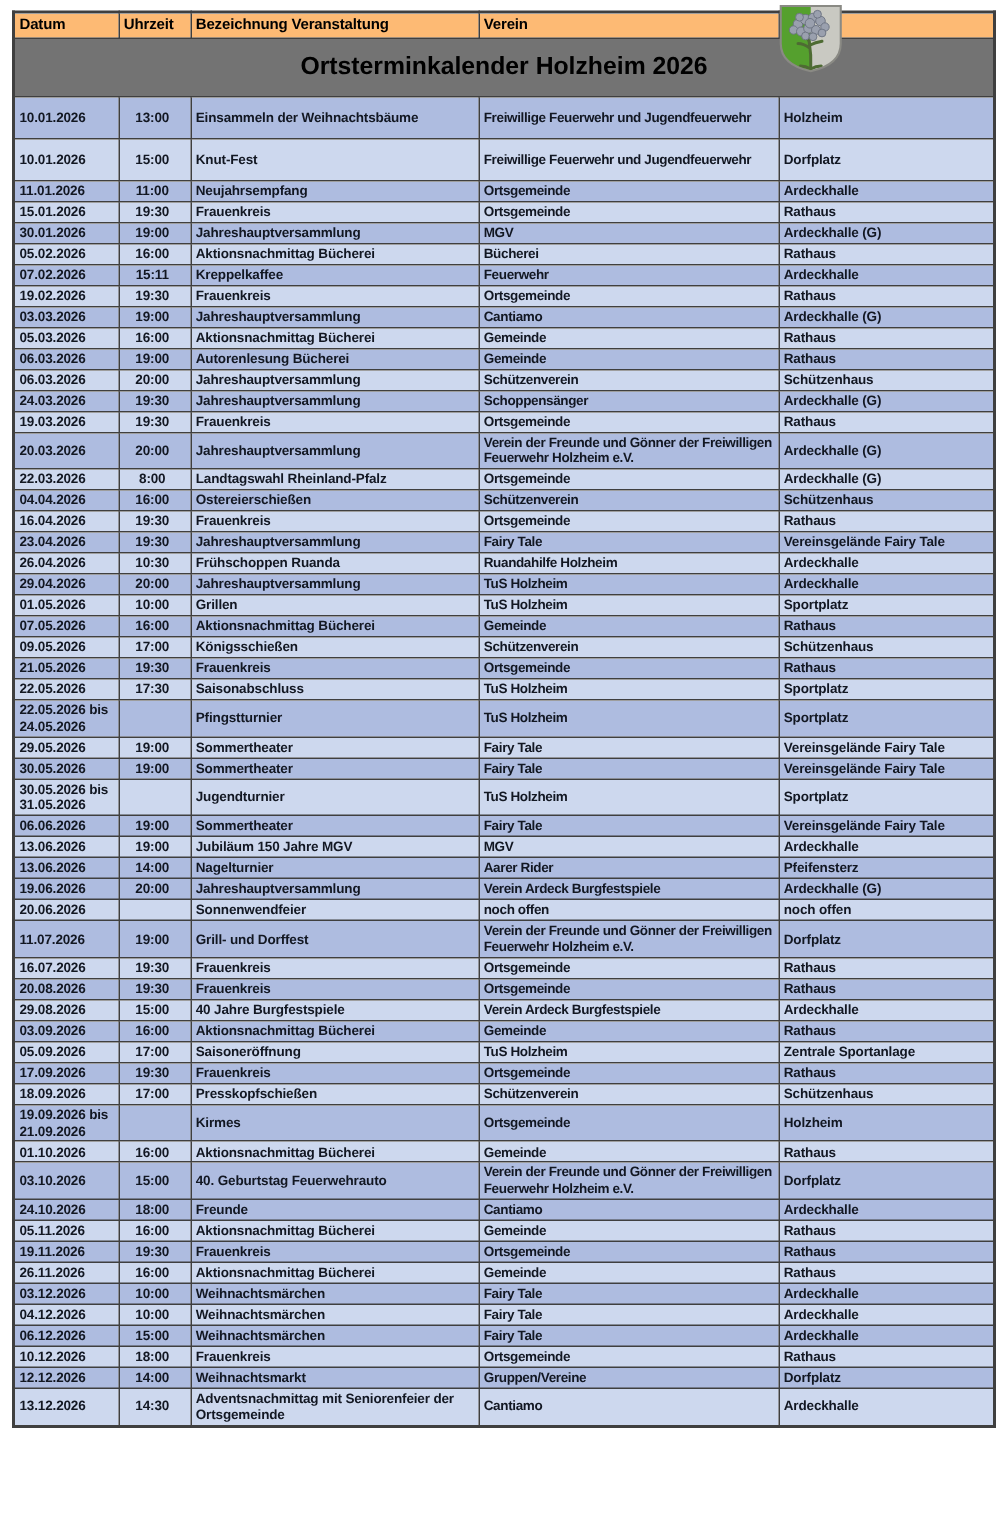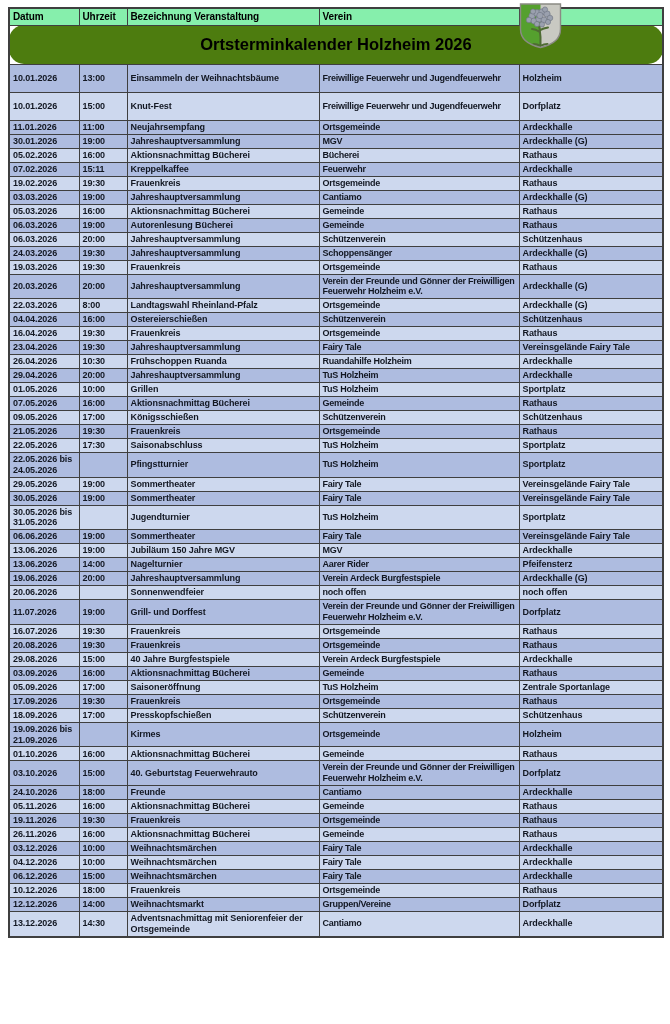--- a/index.html
+++ b/index.html
@@ -22,43 +22,42 @@
     font-weight: bold;
     color: #121722;
     font-size: 9px;
     line-height: 1.2;
     padding: 1px 3px;
     vertical-align: middle;
     overflow: hidden;
     letter-spacing: -0.1px;
   }
   tr.title-row td {
-    background: #4d7c0f;
+    background: #737373;
     text-align: center;
     font-size: 16.5px;
     letter-spacing: 0;
     height: 39px;
     color: #000000;
     border-bottom: 1px solid #3f3f3f;
-    border-radius: 15px;
   }
   thead th {
-    background: #86efac;
+    background: #fdba74;
     text-align: left;
     font-size: 10px;
     height: 17px;
     color: #000000;
   }
   tbody tr { height: 14px; }
   tbody tr:nth-child(1), tbody tr:nth-child(2) { height: 28px; }
   tbody tr.dark td  { background: #aebce0; }
   tbody tr.light td { background: #cdd8ee; }
 
   .col-datum { white-space: pre-line; margin-top: 44px; }
-  .col-uhrzeit { text-align: left; padding-right: 6px; margin-top: 19px; }
+  .col-uhrzeit { text-align: center; padding-right: 6px; margin-top: 19px; }
   .col-verein { letter-spacing: -0.25px; }
 
   .crest {
     position: absolute;
     left: 518px; top: 2px;
     width: 45px; height: 47px;
   }
 </style>
 </head>
 <body>
@@ -101,20 +100,27 @@
           <td class="col-bezeichnung">Knut-Fest</td>
           <td class="col-verein">Freiwillige Feuerwehr und Jugendfeuerwehr</td>
           <td class="col-ort">Dorfplatz</td>
         </tr>
         <tr class="dark">
           <td class="col-datum">11.01.2026</td>
           <td class="col-uhrzeit">11:00</td>
           <td class="col-bezeichnung">Neujahrsempfang</td>
           <td class="col-verein">Ortsgemeinde</td>
           <td class="col-ort">Ardeckhalle</td>
+        </tr>
+        <tr class="light">
+          <td class="col-datum">15.01.2026</td>
+          <td class="col-uhrzeit">19:30</td>
+          <td class="col-bezeichnung">Frauenkreis</td>
+          <td class="col-verein">Ortsgemeinde</td>
+          <td class="col-ort">Rathaus</td>
         </tr>
         <tr class="dark">
           <td class="col-datum">30.01.2026</td>
           <td class="col-uhrzeit">19:00</td>
           <td class="col-bezeichnung">Jahreshauptversammlung</td>
           <td class="col-verein">MGV</td>
           <td class="col-ort">Ardeckhalle (G)</td>
         </tr>
         <tr class="light">
           <td class="col-datum">05.02.2026</td>

